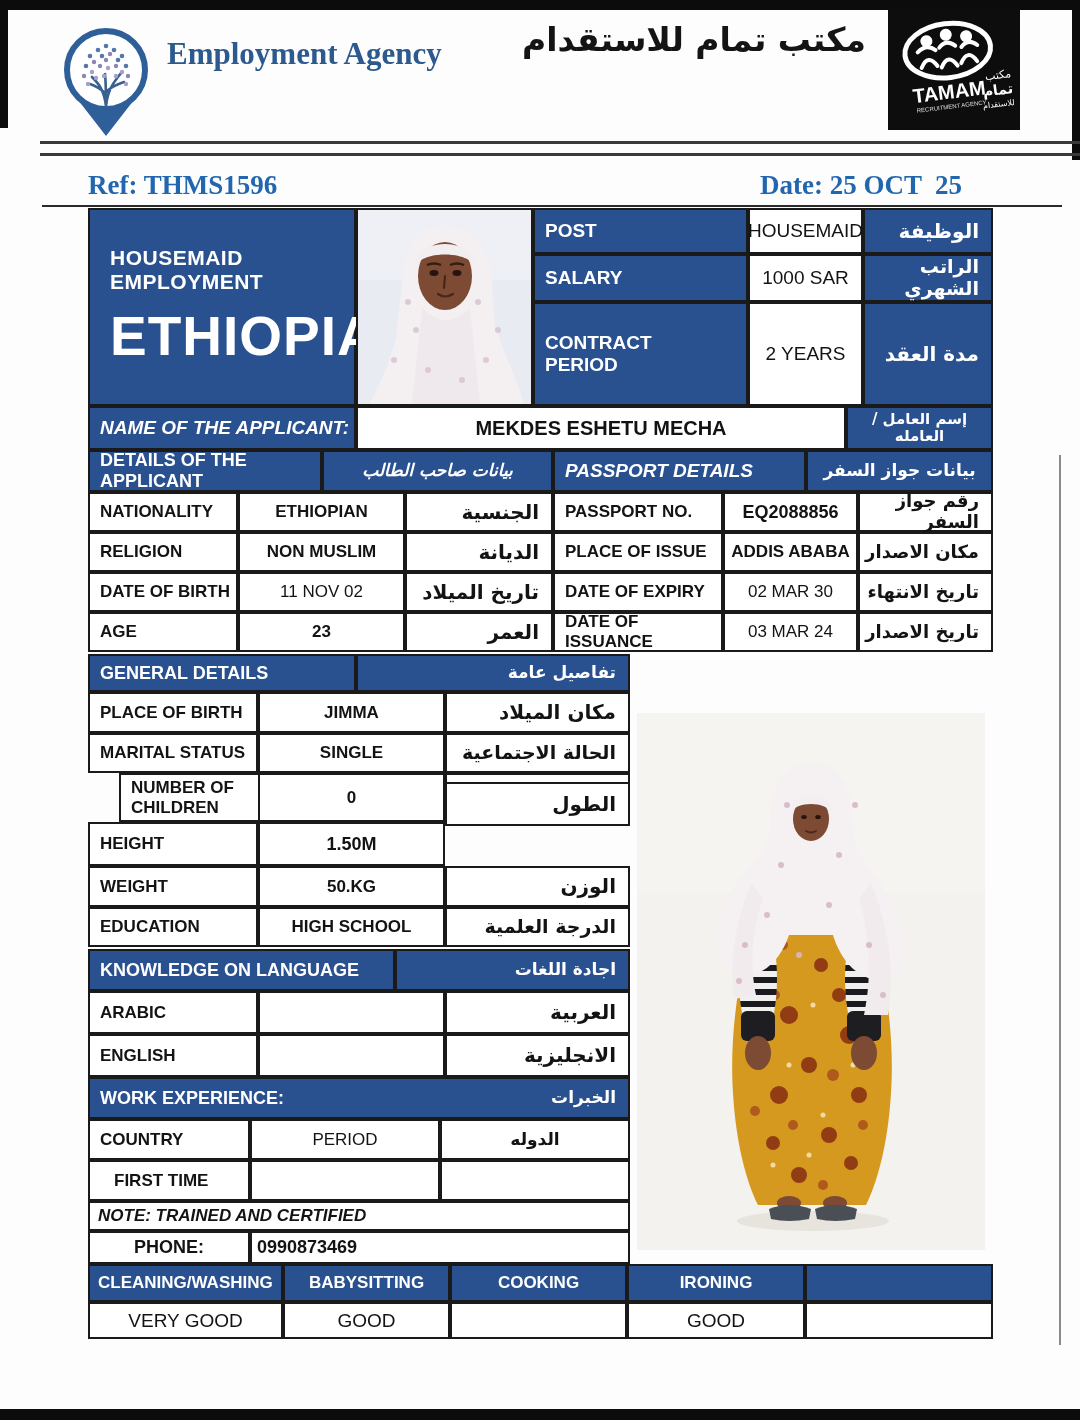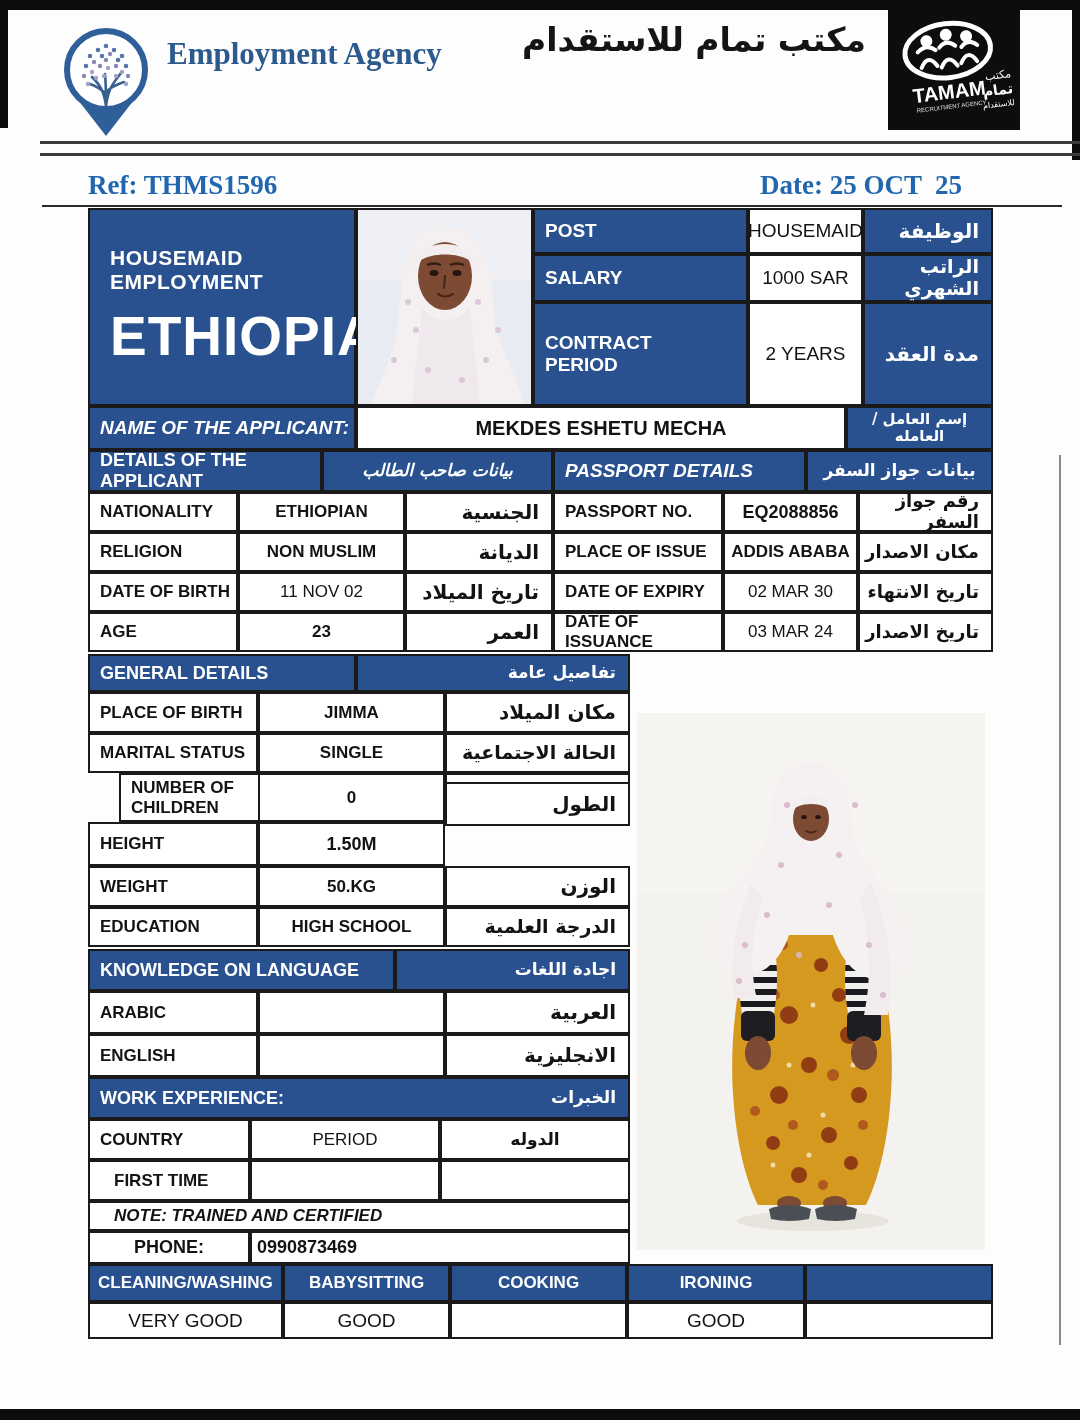--- a/index.html
+++ b/index.html
@@ -260,21 +260,21 @@
 </div>
 
 <div class="cell pl" style="left:88px;top:1119px;width:162px;height:41px;">COUNTRY</div>
 <div class="cell center fw400" style="left:250px;top:1119px;width:190px;height:41px;">PERIOD</div>
 <div class="cell ar ar-center fs17" style="left:440px;top:1119px;width:190px;height:41px;">الدوله</div>
 
 <div class="cell pl24" style="left:88px;top:1160px;width:162px;height:41px;">FIRST TIME</div>
 <div class="cell" style="left:250px;top:1160px;width:190px;height:41px;"></div>
 <div class="cell" style="left:440px;top:1160px;width:190px;height:41px;"></div>
 
-<div class="cell italic" style="left:88px;top:1201px;width:542px;height:30px;padding-left:24px;">NOTE: TRAINED AND CERTIFIED</div>
+<div class="cell italic" style="left:88px;top:1201px;width:542px;height:30px;padding-left:8px;">NOTE: TRAINED AND CERTIFIED</div>
 <div class="cell center fs18" style="left:88px;top:1231px;width:162px;height:33px;">PHONE:</div>
 <div class="cell fs18" style="left:250px;top:1231px;width:380px;height:33px;padding-left:5px;">0990873469</div>
 
 <div class="cell blue" style="left:88px;top:1264px;width:195px;height:38px;padding-left:8px;">CLEANING/WASHING</div>
 <div class="cell blue center" style="left:283px;top:1264px;width:167px;height:38px;">BABYSITTING</div>
 <div class="cell blue center" style="left:450px;top:1264px;width:177px;height:38px;">COOKING</div>
 <div class="cell blue center" style="left:627px;top:1264px;width:178px;height:38px;">IRONING</div>
 <div class="cell blue" style="left:805px;top:1264px;width:188px;height:38px;"></div>
 
 <div class="cell center fw400 fs19" style="left:88px;top:1302px;width:195px;height:37px;">VERY GOOD</div>

